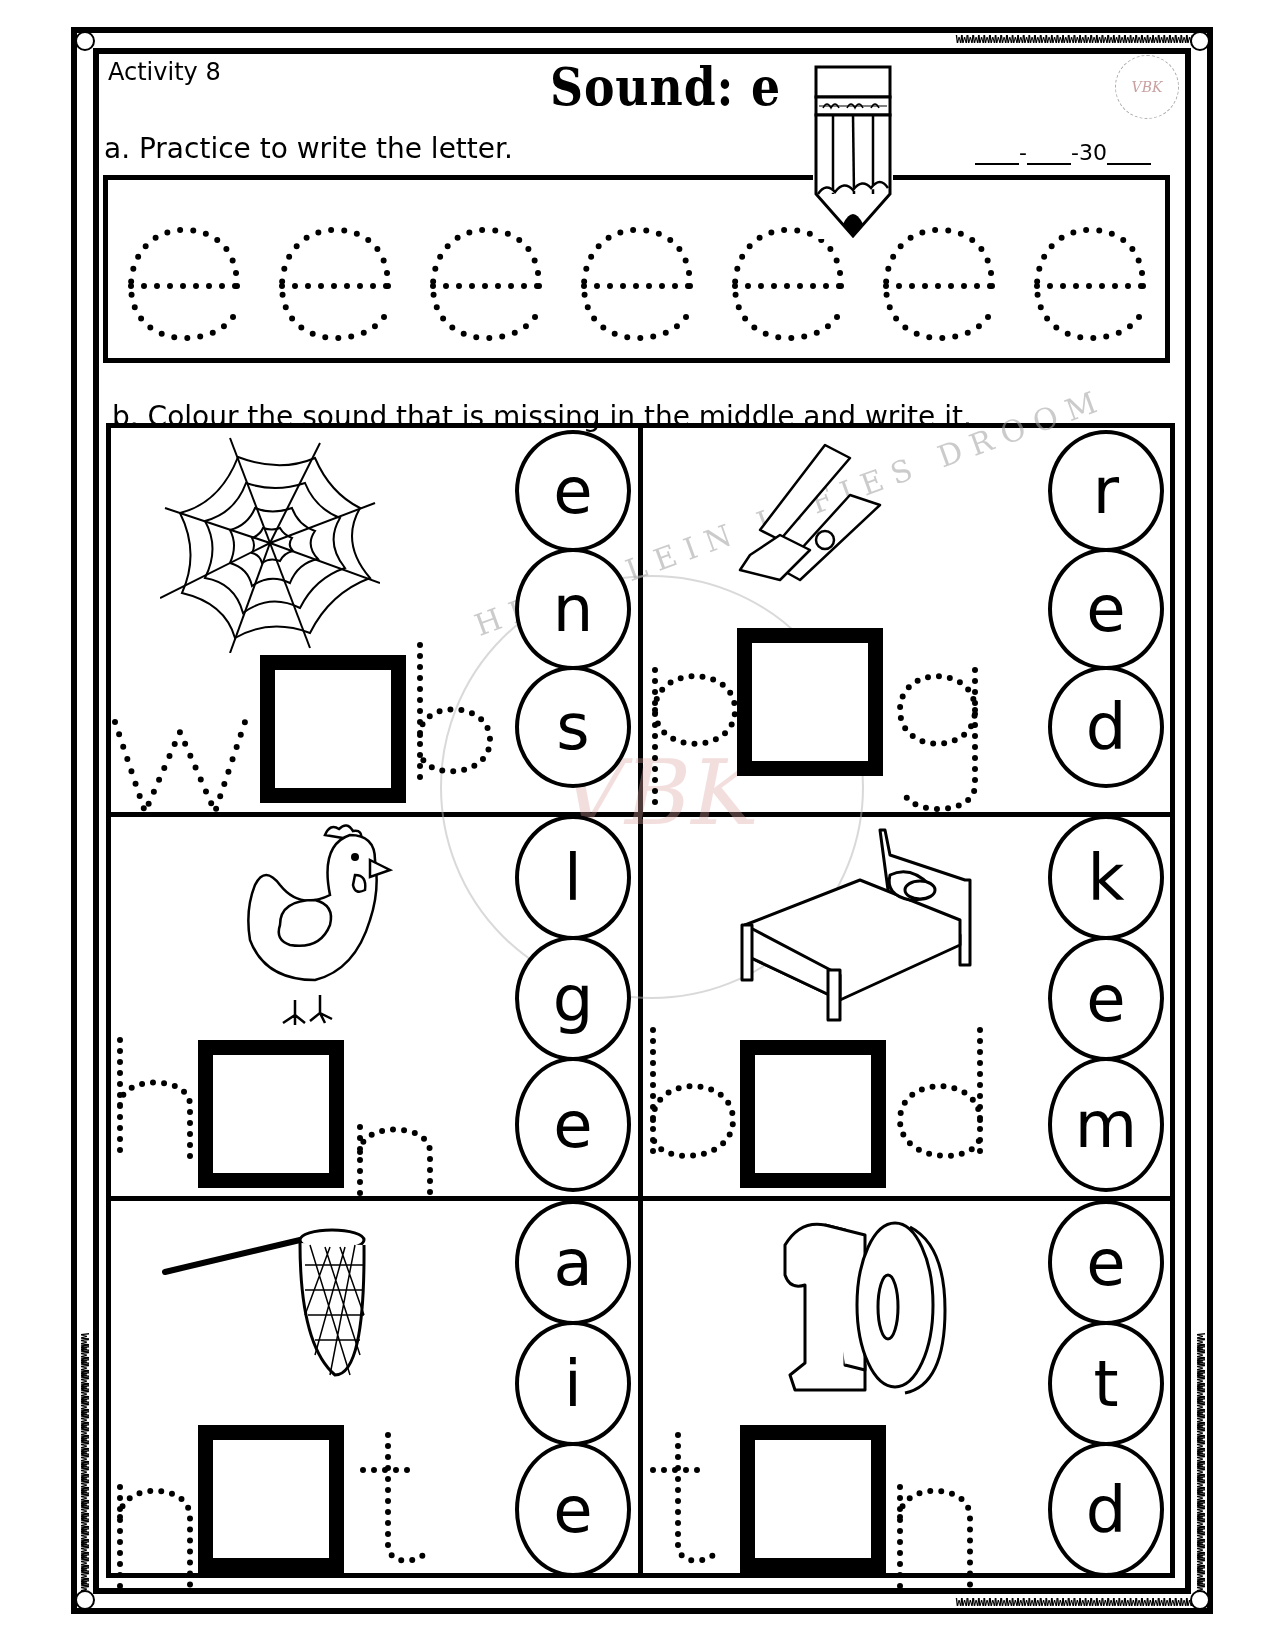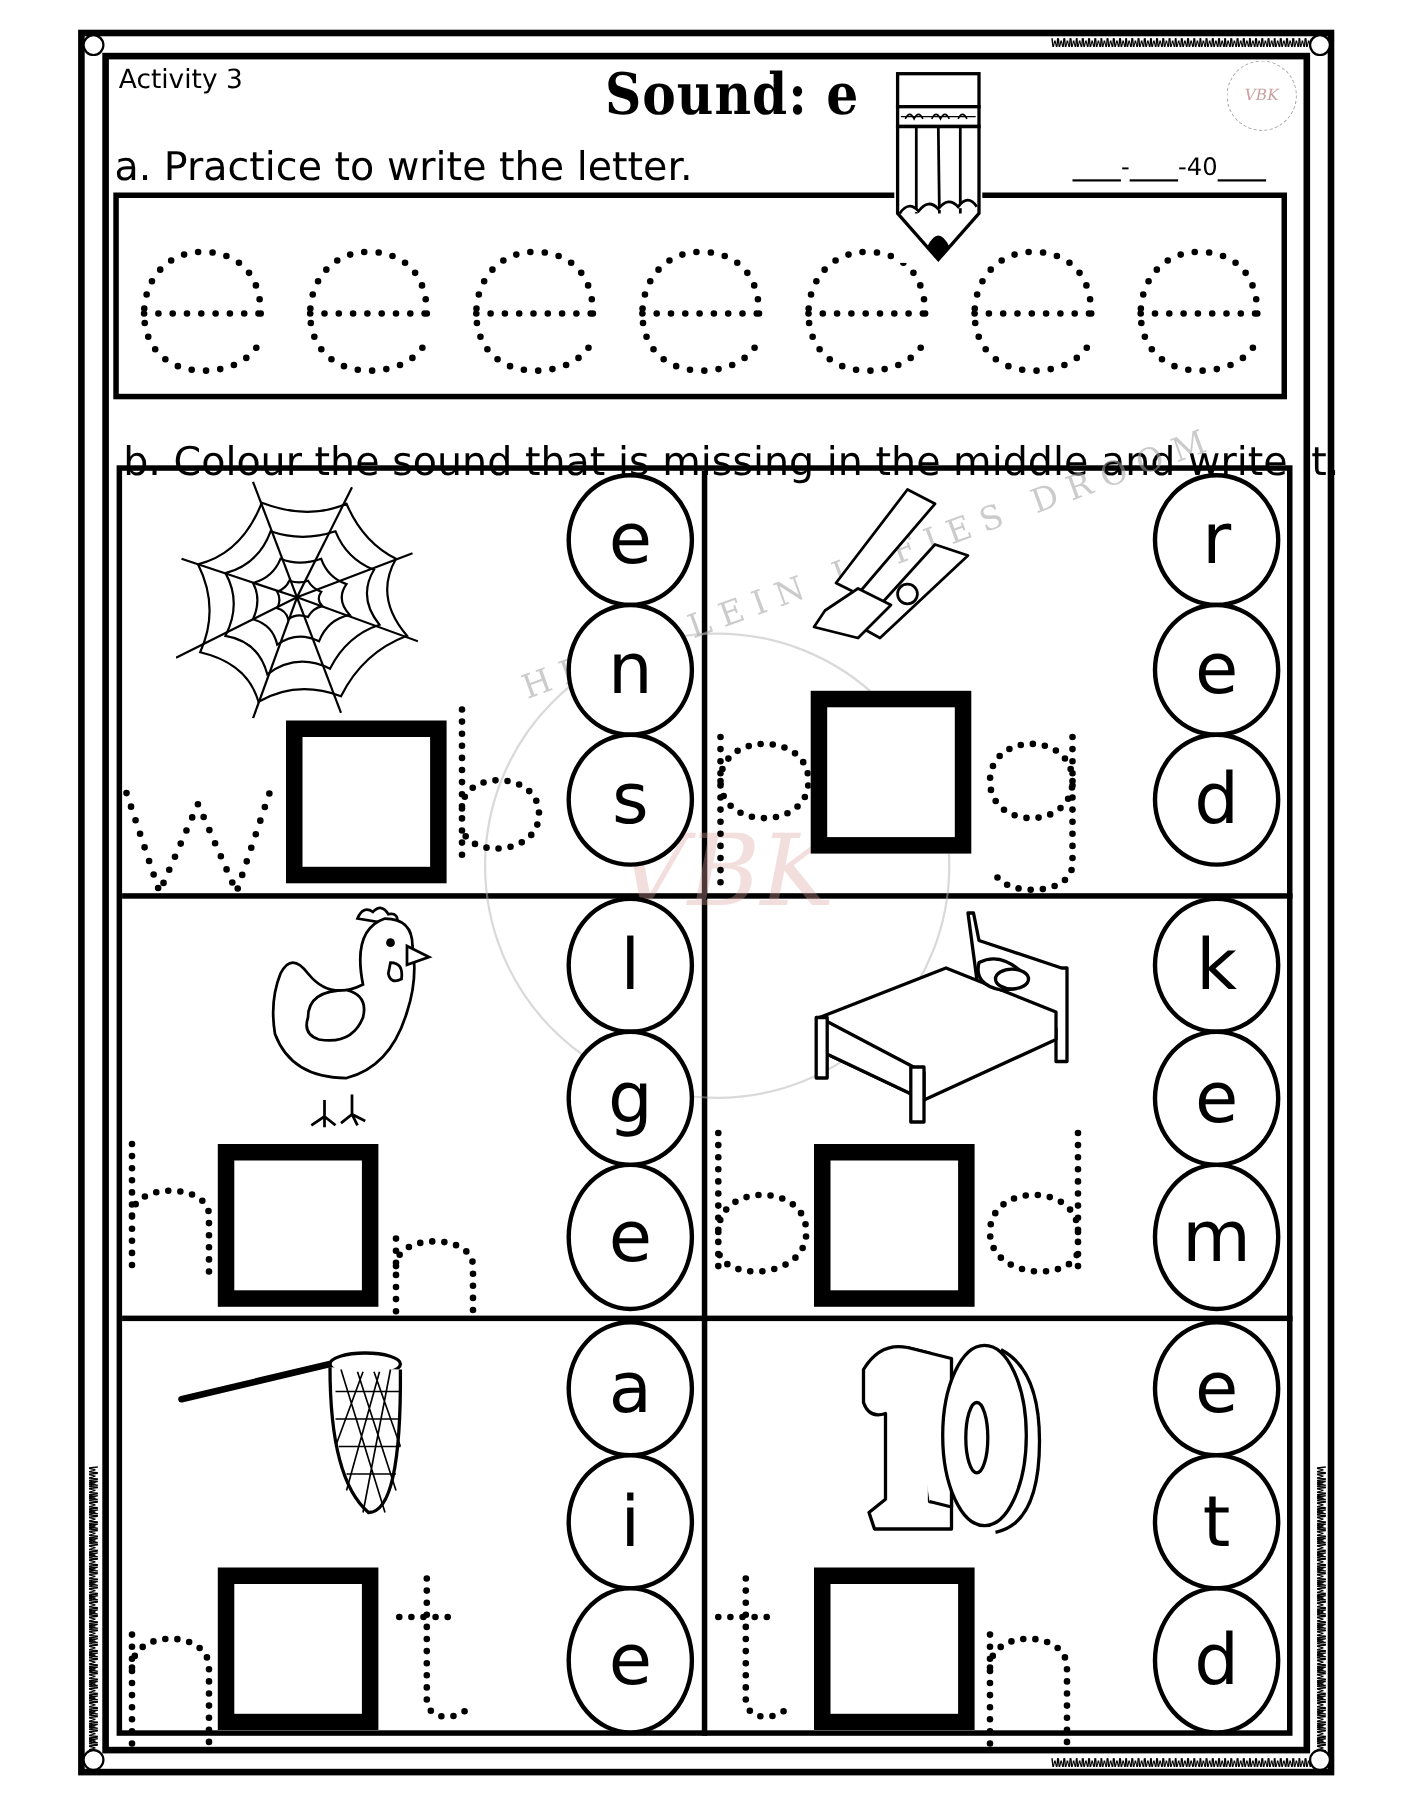--- a/index.html
+++ b/index.html
@@ -10,21 +10,21 @@
   .inner-frame{left:93px;top:48px;width:1098px;height:1546px;border:6px solid #000;box-sizing:border-box;}
   .border-strip{display:flex;justify-content:flex-end;align-items:center;overflow:hidden;}
   .border-strip.h{height:15px;}
   .border-strip.v{width:16px;flex-direction:column;}
   .deco{font-family:"DejaVu Sans Mono",monospace;font-size:11px;font-weight:bold;letter-spacing:-1px;white-space:nowrap;}
   .border-strip.v .deco{transform:rotate(90deg);}
   .corner{width:20px;height:20px;border:2px solid #000;border-radius:50%;box-sizing:border-box;background:#fff;}
   
   .activity{left:108px;top:58px;font-size:24px;font-family:"DejaVu Sans",sans-serif;}
   .title{left:550px;top:56px;font-size:52px;font-weight:bold;font-family:"DejaVu Serif",serif;letter-spacing:1px;transform:scaleX(0.88);transform-origin:left top;}
-  .instr{font-size:36px;font-family:"DejaVu Sans",sans-serif;}
+  .instr{font-size:28px;font-family:"DejaVu Sans",sans-serif;}
   .date{left:975px;top:140px;font-size:22px;}
   .date span{display:inline-block;}
   .date .blank{width:44px;border-bottom:2px solid #000;height:20px;vertical-align:bottom;}
   .stamp{left:1115px;top:55px;width:62px;height:62px;border:1px dashed #aaa;border-radius:50%;display:flex;align-items:center;justify-content:center;color:#c9a0a0;font-size:14px;font-style:italic;font-family:"DejaVu Serif",serif;}
   
   .practice-box{left:103px;top:175px;width:1067px;height:188px;border:5px solid #000;box-sizing:border-box;display:flex;justify-content:space-around;align-items:center;background:#fff;}
   .trace-e{font-size:170px;line-height:1;color:transparent;-webkit-text-stroke:0;font-family:"DejaVu Sans",sans-serif;position:relative;width:130px;height:130px;}
   .trace-e svg{width:130px;height:130px;}
   
   .pencil{left:813px;top:64px;width:80px;height:175px;background:#fff;}
@@ -123,30 +123,30 @@
   <span class="deco">WWW</span>
   <span class="deco">WWW</span>
   <span class="deco">WWW</span>
   <span class="deco">WWW</span>
 </div>
 <div class="abs corner" style="left:75px;top:31px;"></div>
 <div class="abs corner" style="left:1190px;top:31px;"></div>
 <div class="abs corner" style="left:75px;top:1590px;"></div>
 <div class="abs corner" style="left:1190px;top:1590px;"></div>
 
-<div class="abs activity">Activity 3</div>
+<div class="abs activity">Activity 8</div>
 <div class="abs title">Sound: e</div>
 <div class="abs stamp">
     <span>VBK</span>
   </div>
 
 <div class="abs instr" style="left:104px;top:132px;">a. Practice to write the letter.</div>
 
 <div class="abs date">
-  <span class="blank"></span><span>-</span><span class="blank"></span><span>-40</span><span class="blank"></span>
+  <span class="blank"></span><span>-</span><span class="blank"></span><span>-30</span><span class="blank"></span>
 </div>
 
 <div class="abs practice-box">
   <div class="trace-e"><svg viewBox="0 0 130 130">
         <path d="M12 68 H118 M118 68 C118 30 95 12 65 12 C32 12 12 38 12 68 C12 100 34 120 66 120 C90 120 108 110 116 96" fill="none" stroke="#000" stroke-width="6" stroke-linecap="round" stroke-dasharray="0 13"></path>
       </svg></div>
   <div class="trace-e"><svg viewBox="0 0 130 130">
         <path d="M12 68 H118 M118 68 C118 30 95 12 65 12 C32 12 12 38 12 68 C12 100 34 120 66 120 C90 120 108 110 116 96" fill="none" stroke="#000" stroke-width="6" stroke-linecap="round" stroke-dasharray="0 13"></path>
       </svg></div>
   <div class="trace-e"><svg viewBox="0 0 130 130">

